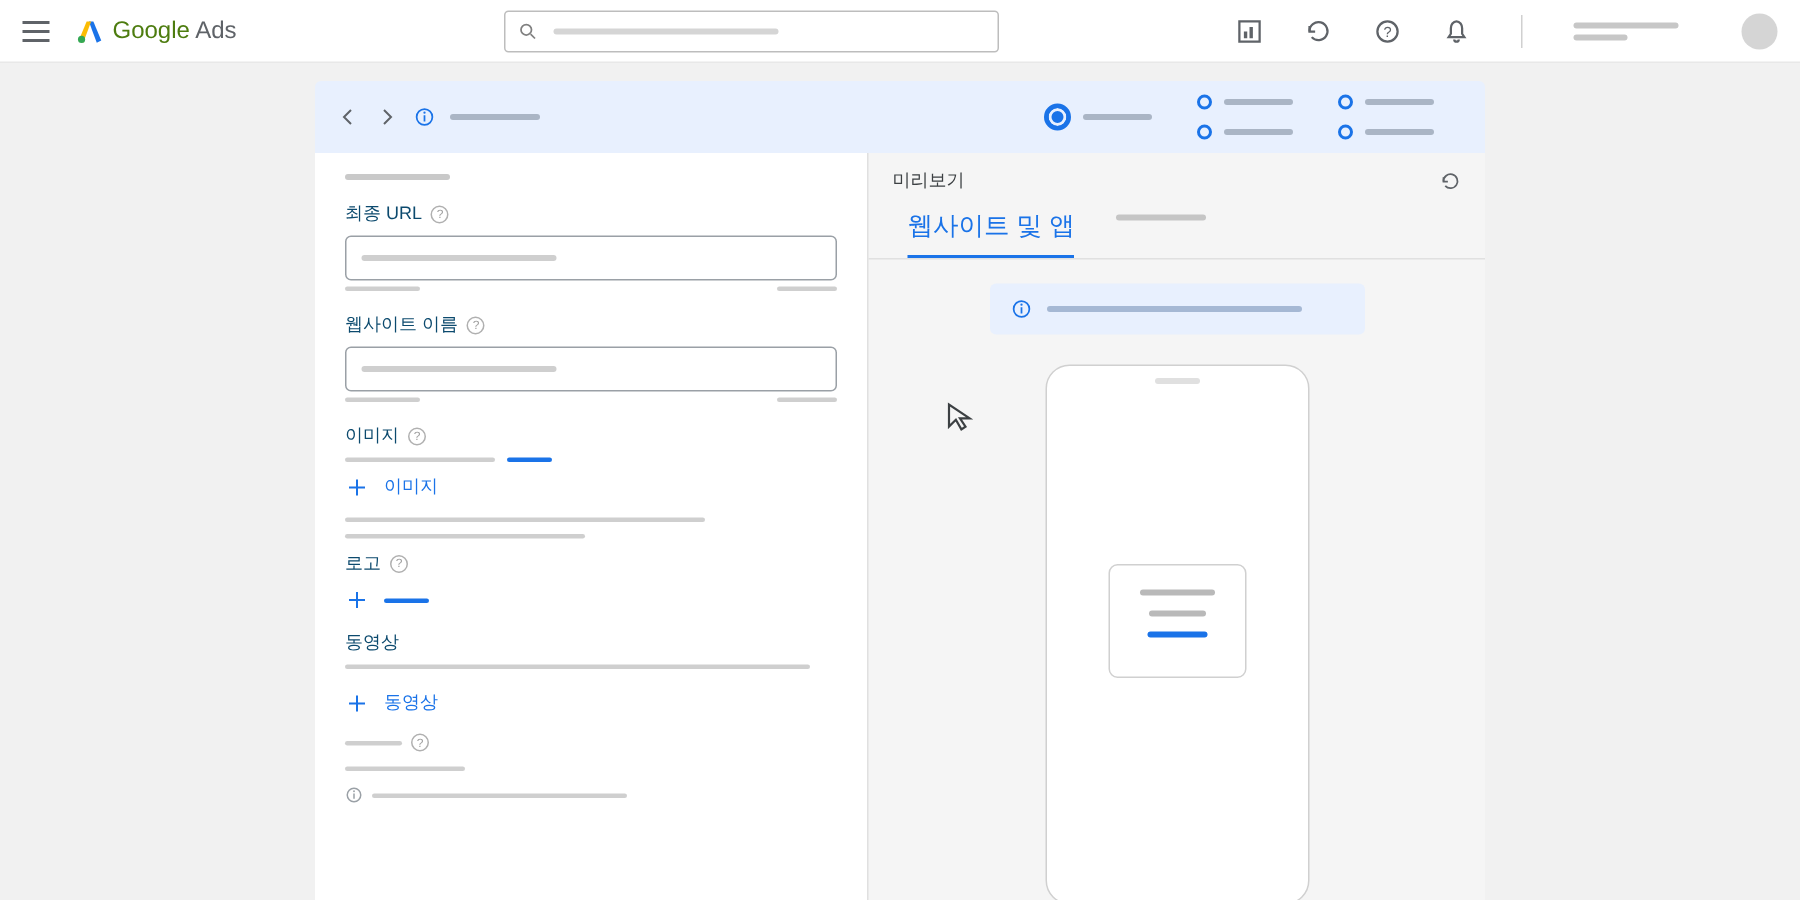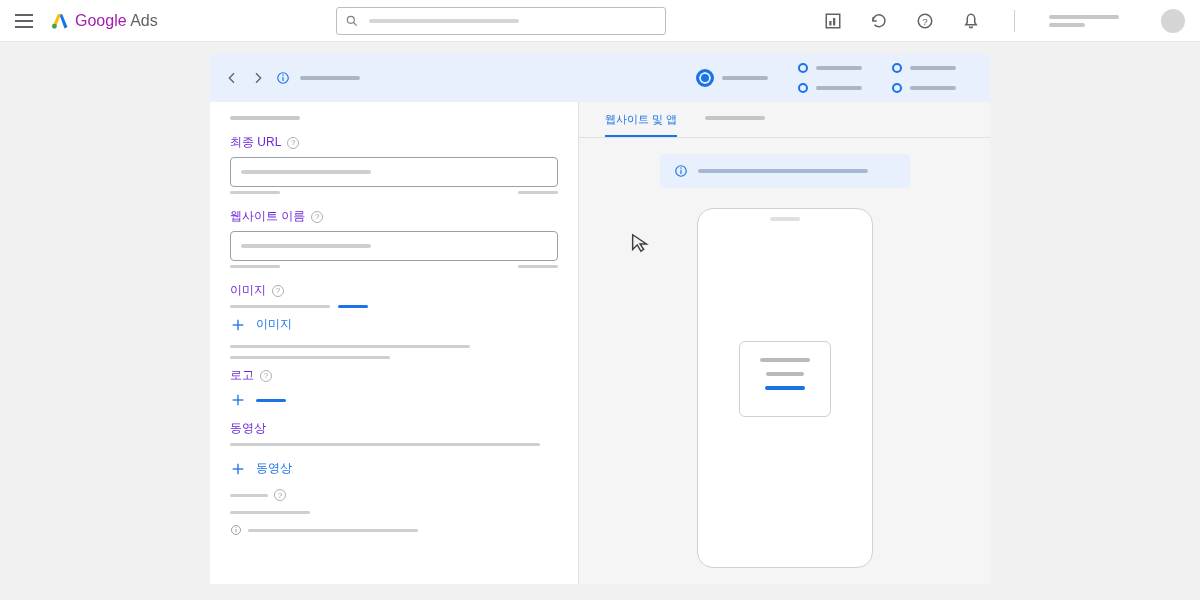--- a/index.html
+++ b/index.html
@@ -5,21 +5,21 @@
 * { box-sizing: border-box; margin: 0; padding: 0; }
 body { font-family: Arial, sans-serif; background: #f1f1f1; width: 1200px; height: 600px; overflow: hidden; }
 
 
 .header { background: #fff; height: 42px; display: flex; align-items: center; padding: 0 15px; border-bottom: 1px solid #e8e8e8; }
 .hamburger { width: 18px; height: 14px; display: flex; flex-direction: column; justify-content: space-between; margin-right: 18px; cursor: pointer; }
 .hamburger span { height: 2px; background: #5f6368; }
 .logo { display: flex; align-items: center; gap: 6px; }
 .logo-icon { width: 18px; height: 18px; }
 .logo-text { font-size: 16px; color: #5f6368; }
-.logo-text b { font-weight: 500; color: #a21caf; }
+.logo-text b { font-weight: 500; color: #4d7c0f; }
 .search-bar { margin-left: auto; margin-right: auto; position: relative; left: 20px; width: 330px; height: 28px; border: 1px solid #bdbdbd; border-radius: 3px; display: flex; align-items: center; padding: 0 8px; }
 .search-bar .sicon { width: 14px; height: 14px; margin-right: 10px; }
 .search-bar .ph { height: 4px; background: #d5d5d5; width: 150px; border-radius: 2px; }
 .header-icons { display: flex; align-items: center; gap: 28px; margin-left: 20px; }
 .header-icons .hicon { width: 18px; height: 18px; cursor: pointer; }
 .header-sep { width: 1px; height: 22px; background: #d0d0d0; margin: 0 6px; }
 .account-ph { width: 70px; height: 4px; background: #c7c7c7; border-radius: 2px; }
 .account-ph2 { width: 36px; height: 4px; background: #c7c7c7; border-radius: 2px; margin-top: 4px; }
 .avatar { width: 24px; height: 24px; background: #d5d5d5; border-radius: 50%; margin-left: 14px; }
 
@@ -39,41 +39,41 @@
 .step-ph { width: 46px; height: 4px; background: #aab5c5; border-radius: 2px; }
 
 
 .panels { display: flex; background: #fff; }
 .left-panel { width: 368px; padding: 14px 20px; }
 .right-panel { flex: 1; background: #f5f5f5; border-left: 1px solid #e0e0e0; }
 
 
 .sub-ph { width: 70px; height: 4px; background: #c9c9c9; border-radius: 2px; margin-bottom: 14px; }
 .label-row { display: flex; align-items: center; gap: 6px; margin-bottom: 6px; }
-.label { font-size: 12px; color: #6d28d9; }
+.label { font-size: 12px; color: #0c4a6e; }
 .help-icon { width: 12px; height: 12px; border: 1px solid #b0b0b0; border-radius: 50%; display: inline-flex; align-items: center; justify-content: center; font-size: 8px; color: #9e9e9e; }
 .text-input { width: 100%; height: 30px; border: 1px solid #9aa0a6; border-radius: 4px; padding: 0 10px; display: flex; align-items: center; margin-bottom: 4px; }
 .text-input .inp-ph { width: 130px; height: 4px; background: #cfcfcf; border-radius: 2px; }
 .below-row { display: flex; justify-content: space-between; margin-bottom: 14px; }
 .small-ph { width: 40px; height: 3px; background: #cfcfcf; border-radius: 2px; }
 .desc-ph { width: 240px; height: 3px; background: #cfcfcf; border-radius: 2px; margin-bottom: 8px; }
 .desc-ph2 { width: 160px; height: 3px; background: #cfcfcf; border-radius: 2px; margin-bottom: 8px; }
 .add-row { display: flex; align-items: center; gap: 10px; color: #1a73e8; cursor: pointer; margin: 8px 0 12px; }
 .plus-icon { width: 16px; height: 16px; }
 .add-label { font-size: 12px; color: #1a73e8; }
 .section-gap { margin-top: 4px; }
 .tiny-ph { height: 3px; background: #cfcfcf; border-radius: 2px; }
 .footer-info { display: flex; align-items: center; gap: 6px; margin-top: 10px; }
 
 
 .preview-header { display: flex; align-items: center; padding: 10px 16px 0; }
 .preview-title { font-size: 12px; color: #3c4043; }
 .refresh-right { margin-left: auto; width: 14px; height: 14px; cursor: pointer; }
 .preview-tabs { display: flex; gap: 28px; padding: 10px 26px 0; border-bottom: 1px solid #e0e0e0; }
-.preview-tab { font-size: 11px; padding-bottom: 8px; color: #5f6368; }
+.preview-tab { font-size: 17px; padding-bottom: 8px; color: #5f6368; }
 .preview-tab.active { color: #1a73e8; border-bottom: 2px solid #1a73e8; }
 .tab-ph { width: 60px; height: 4px; background: #c5c5c5; border-radius: 2px; margin-top: 4px; margin-bottom: 8px; }
 
 .preview-body { padding: 16px; position: relative; }
 .info-banner { background: #e8f0fe; border-radius: 4px; padding: 10px 14px; display: flex; align-items: center; gap: 10px; margin: 0 auto 20px; width: 250px; }
 .info-banner .iicon { width: 14px; height: 14px; flex-shrink: 0; }
 .info-banner .banner-ph { width: 170px; height: 4px; background: #a5b8d4; border-radius: 2px; }
 
 .phone-mock { width: 176px; height: 360px; border: 1px solid #d0d0d0; border-radius: 16px; background: #fff; margin: 0 auto; position: relative; padding-top: 8px; }
 .phone-notch { width: 30px; height: 4px; background: #e0e0e0; border-radius: 3px; margin: 0 auto; }
@@ -263,20 +263,27 @@
         <svg viewBox="0 0 24 24" width="12" height="12">
           <circle cx="12" cy="12" r="9" stroke="#9aa0a6" stroke-width="2" fill="none"></circle>
           <line x1="12" y1="10" x2="12" y2="17" stroke="#9aa0a6" stroke-width="2"></line>
           <circle cx="12" cy="7" r="1.2" fill="#9aa0a6"></circle>
         </svg>
         <div class="tiny-ph" style="width:170px"></div>
       </div>
     </div>
 
     <div class="right-panel">
+      <div class="preview-header">
+        <span class="preview-title">미리보기</span>
+        <svg class="refresh-right" viewBox="0 0 24 24">
+          <path d="M4 12 A8 8 0 1 1 6 17" stroke="#5f6368" stroke-width="2" fill="none"></path>
+          <path d="M4 7 L4 12 L9 12" stroke="#5f6368" stroke-width="2" fill="none"></path>
+        </svg>
+      </div>
       <div class="preview-tabs">
         <div class="preview-tab active">웹사이트 및 앱</div>
         <div class="preview-tab">
             <div class="tab-ph"></div>
           </div>
       </div>
 
       <div class="preview-body">
         <div class="info-banner">
           <svg class="iicon" viewBox="0 0 24 24">

